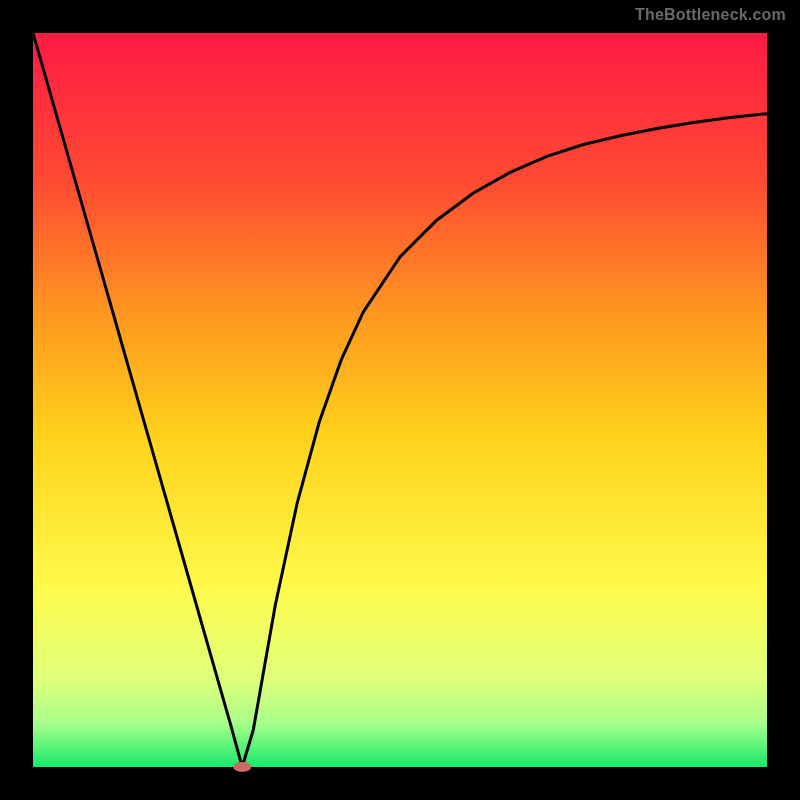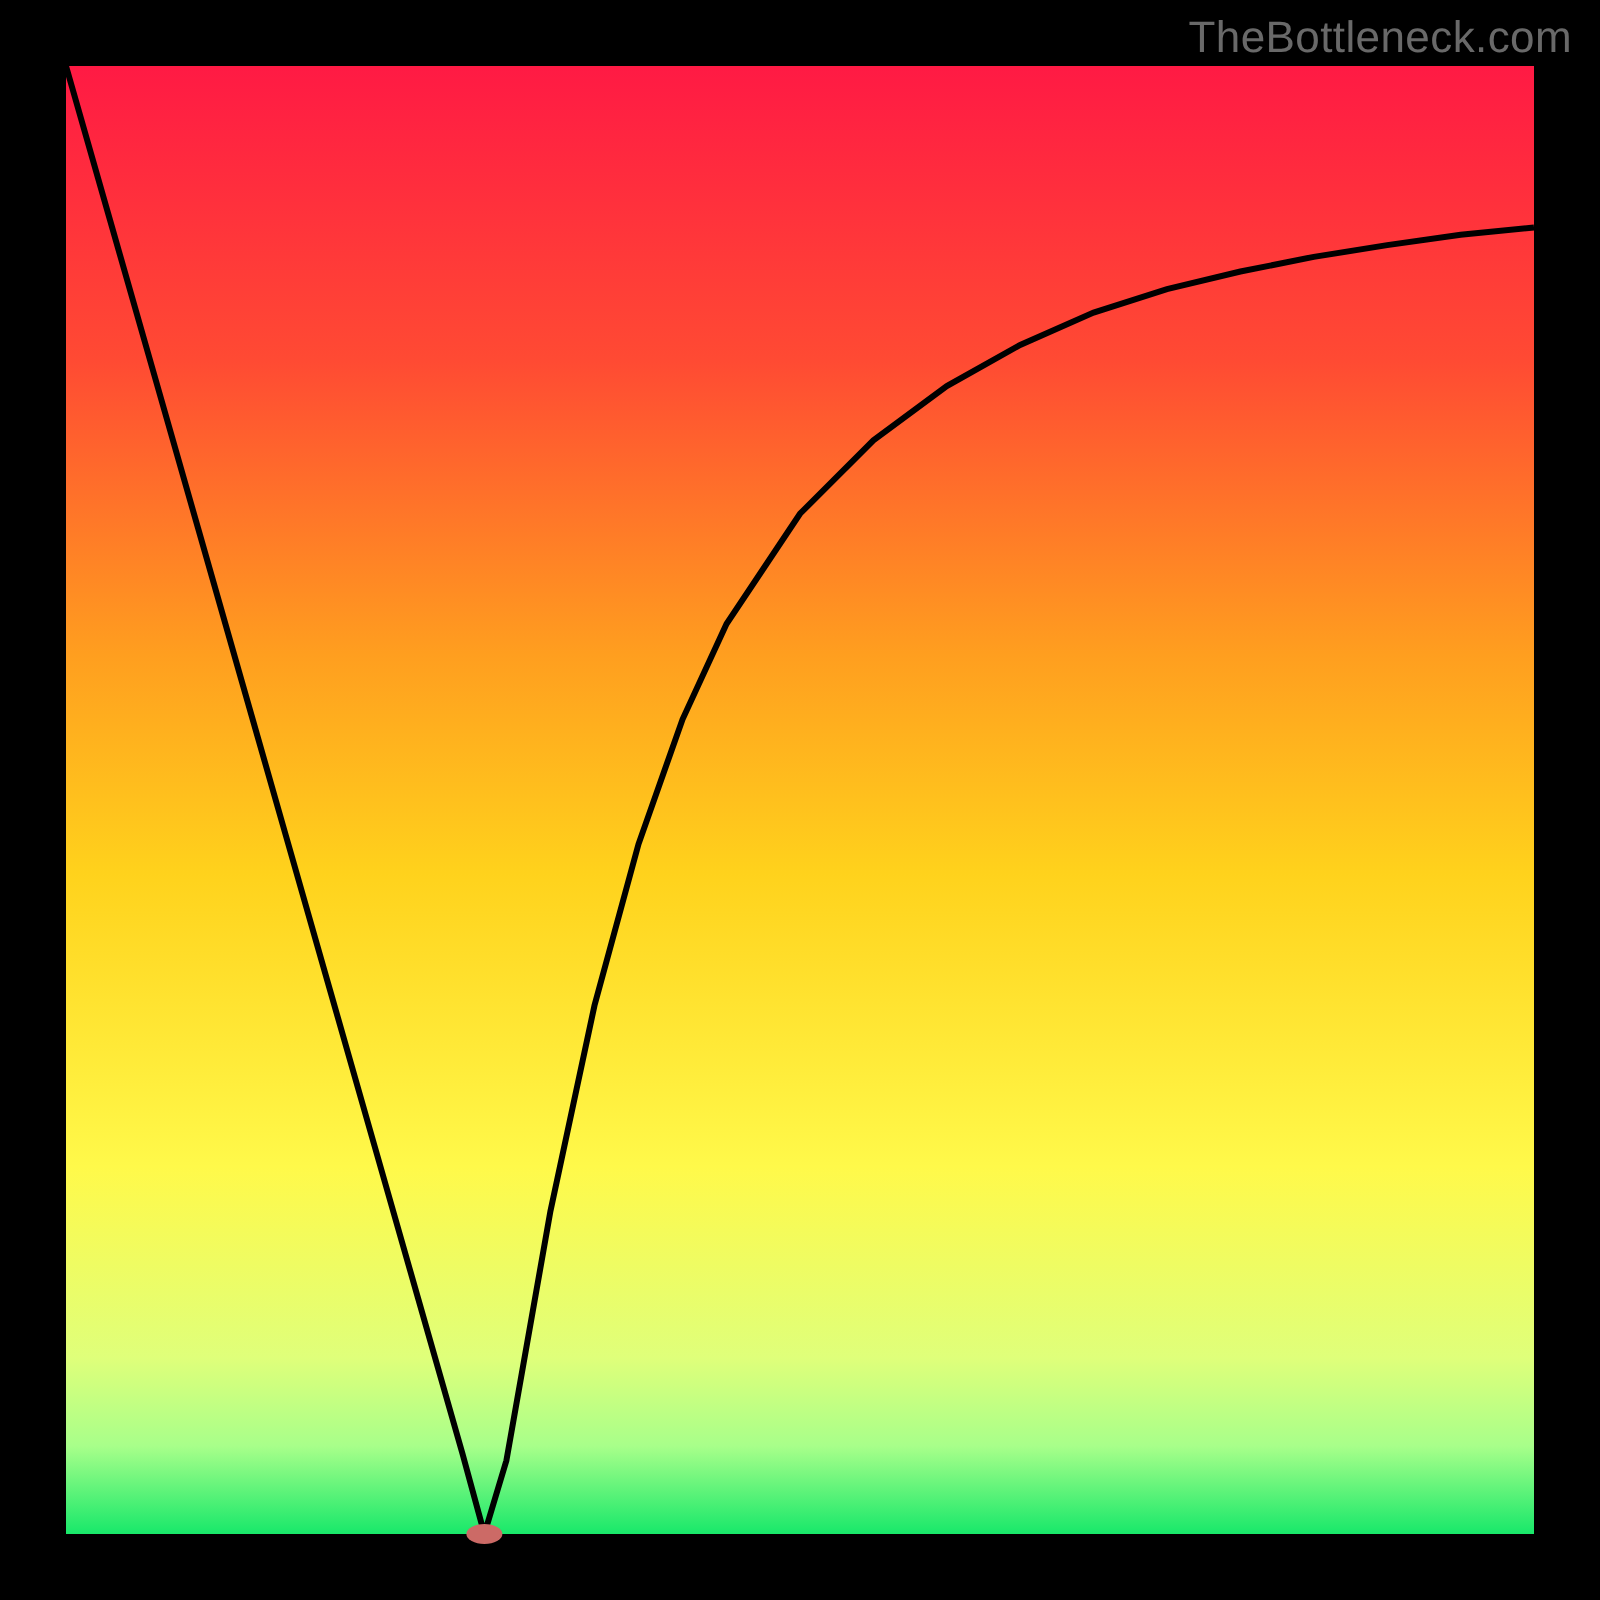--- a/index.html
+++ b/index.html
@@ -14,22 +14,22 @@
     position: relative;
     width: 800px;
     height: 800px;
     background: #000;
   }
   .watermark {
     position: absolute;
     top: 6px;
     right: 14px;
     font-family: Arial, Helvetica, sans-serif;
-    font-size: 22px;
-    font-weight: 400;
+    font-size: 16px;
+    font-weight: 700;
     color: #696969;
     letter-spacing: 0.2px;
     z-index: 10;
   }
   svg {
     position: absolute;
     top: 0;
     left: 0;
   }
 </style>

